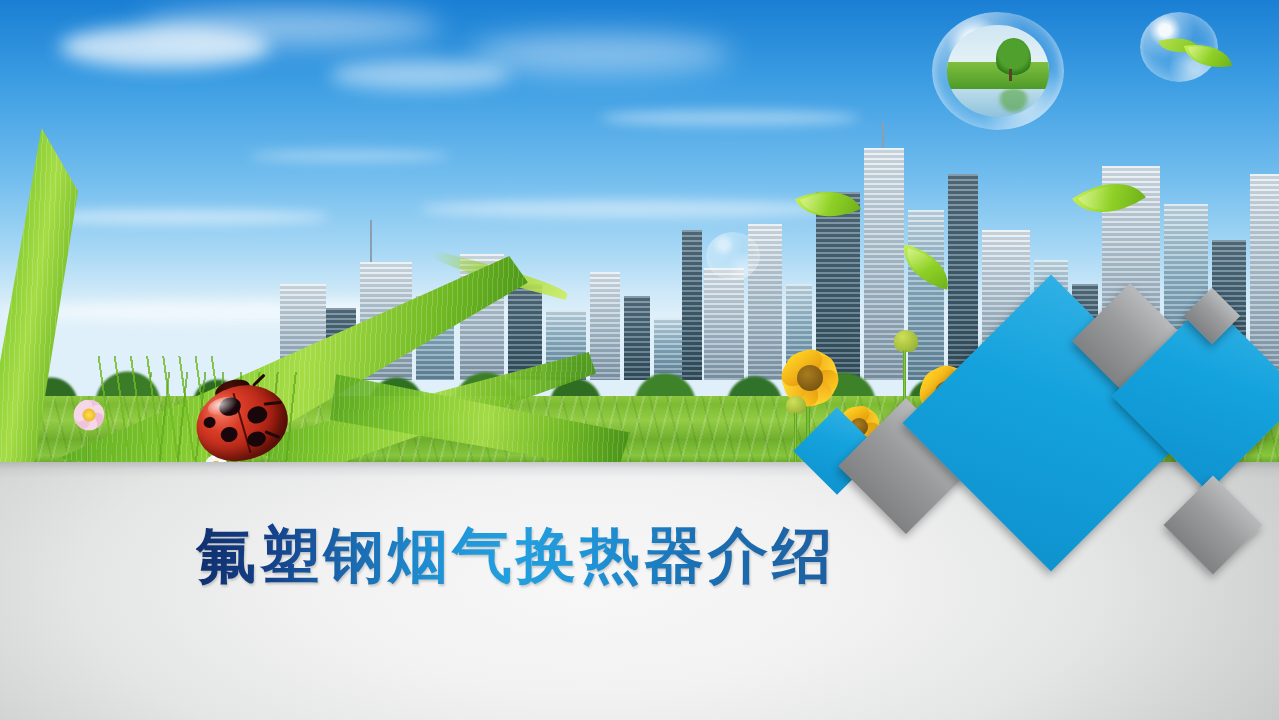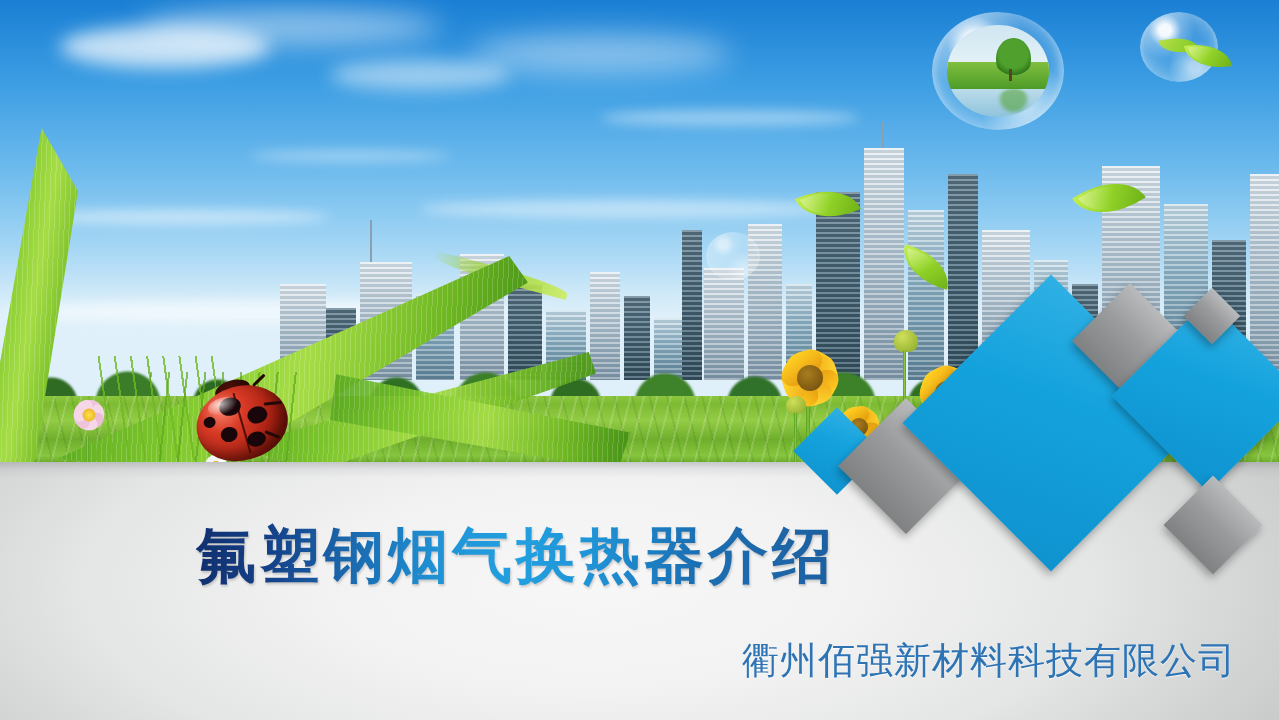--- a/index.html
+++ b/index.html
@@ -355,15 +355,14 @@
     <div class="dia dia-gray dia-sh" style="left:1089px;top:300px;width:82px;height:82px;"></div>
 
     <div class="dia dia-blue dia-sh" style="left:1140px;top:328px;width:136px;height:136px;"></div>
 
     <div class="dia dia-gray dia-sh" style="left:1192px;top:296px;width:40px;height:40px;"></div>
 
     <div class="dia dia-gray dia-sh" style="left:1178px;top:490px;width:70px;height:70px;"></div>
   </div>
 
   <div class="title">氟塑钢烟气换热器介绍</div>
-  <div class="company">衢州佰强新材料科技有限公司</div>
 
 </div>
 
 </body></html>

